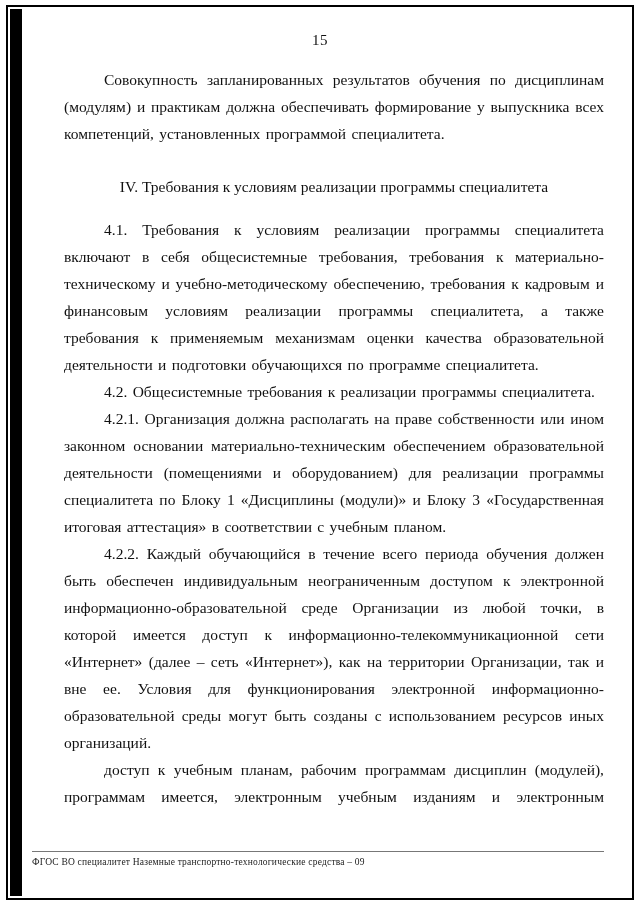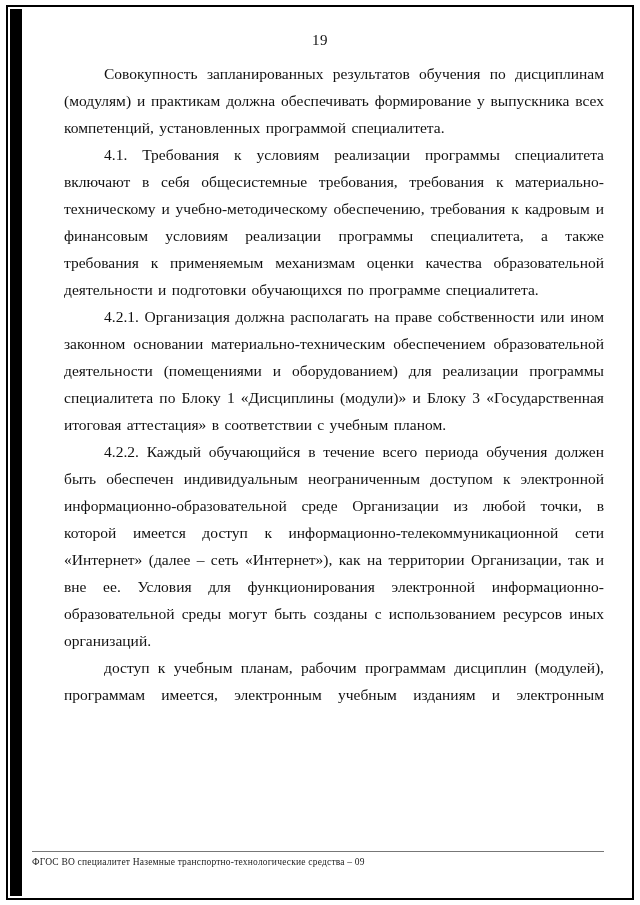--- a/index.html
+++ b/index.html
@@ -37,21 +37,21 @@
       position: absolute;
       top: 32px;
       left: 0;
       width: 100%;
       text-align: center;
       font-size: 15px;
       letter-spacing: 0.5px;
     }
     .content {
       position: absolute;
-      top: 60px;
+      top: 66px;
       left: 64px;
       right: 36px;
       font-size: 15.5px;
       line-height: 27px;
       text-align: justify;
     }
     .para {
       margin: 0;
       text-indent: 40px;
       word-spacing: 1.5px;
@@ -84,27 +84,29 @@
     }
   </style>
 </head>
 <body>
 
 <div>
 
   <div class="page-frame"></div>
   <div class="binding-bar"></div>
 
-  <div class="page-number">19</div>
+  <div class="page-number">15</div>
 
   <div class="content">
     <p class="para">Совокупность запланированных результатов обучения по дисциплинам (модулям) и практикам должна обеспечивать формирование у выпускника всех компетенций, установленных программой специалитета.</p>
 
+    <h2 class="heading">IV. Требования к условиям реализации программы специалитета</h2>
 
     <p class="para">4.1. Требования к условиям реализации программы специалитета включают в себя общесистемные требования, требования к материально-техническому и учебно-методическому обеспечению, требования к кадровым и финансовым условиям реализации программы специалитета, а также требования к применяемым механизмам оценки качества образовательной деятельности и подготовки обучающихся по программе специалитета.</p>
+    <p class="para">4.2. Общесистемные требования к реализации программы специалитета.</p>
     <p class="para">4.2.1. Организация должна располагать на праве собственности или ином законном основании материально-техническим обеспечением образовательной деятельности (помещениями и оборудованием) для реализации программы специалитета по Блоку 1 «Дисциплины (модули)» и Блоку 3 «Государственная итоговая аттестация» в соответствии с учебным планом.</p>
     <p class="para">4.2.2. Каждый обучающийся в течение всего периода обучения должен быть обеспечен индивидуальным неограниченным доступом к электронной информационно-образовательной среде Организации из любой точки, в которой имеется доступ к информационно-телекоммуникационной сети «Интернет» (далее – сеть «Интернет»), как на территории Организации, так и вне ее. Условия для функционирования электронной информационно-образовательной среды могут быть созданы с использованием ресурсов иных организаций.</p>
     <p class="para wide-justify">доступ к учебным планам, рабочим программам дисциплин (модулей), программам имеется, электронным учебным изданиям и электронным</p>
   </div>
 
   <div class="footer">
     <div class="footer-rule"></div>
     <div class="footer-text">ФГОС ВО специалитет Наземные транспортно-технологические средства – 09</div>
   </div>
 

